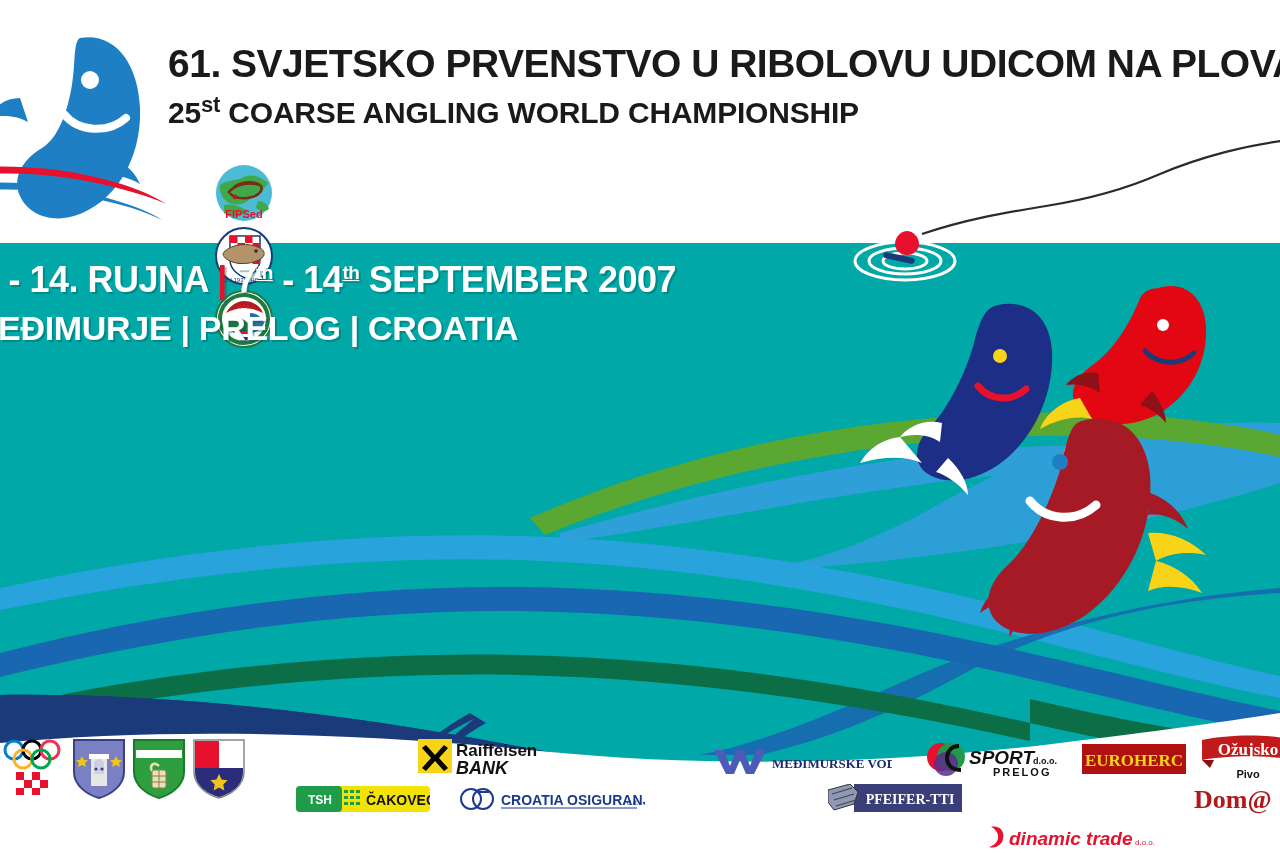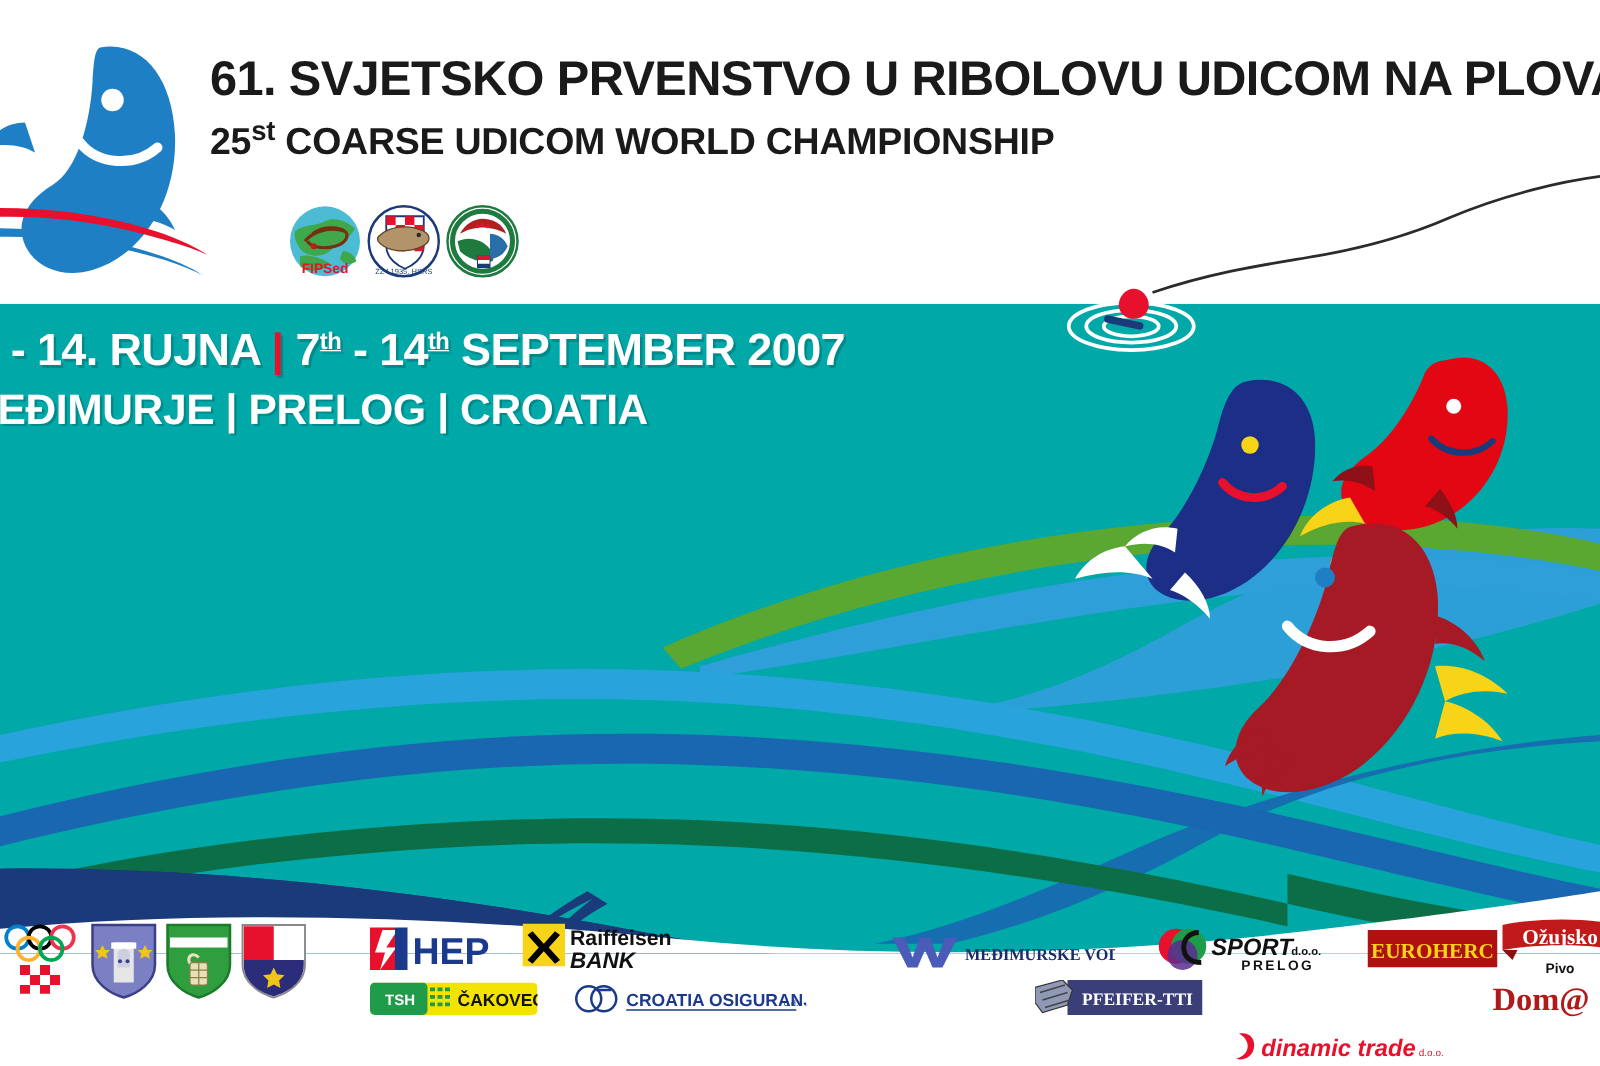--- a/index.html
+++ b/index.html
@@ -13,21 +13,21 @@
   
   #header{position:absolute;left:0;top:0;width:1280px;height:243px;background:#fff;}
   #logo-mark{position:absolute;left:-38px;top:18px;width:230px;height:205px;}
   #title-block{position:absolute;left:168px;top:44px;}
   .title-main{font-size:39px;font-weight:bold;letter-spacing:-0.5px;color:#1a1a1a;
     white-space:nowrap;line-height:1.0;font-family:"Liberation Sans",sans-serif;}
   .title-sub{font-size:30px;font-weight:bold;letter-spacing:-0.2px;color:#1a1a1a;
     white-space:nowrap;line-height:1.0;margin-top:11px;font-family:"Liberation Sans",sans-serif;}
   .title-sub .ord{font-size:22px;vertical-align:super;}
 
-  #emblem-row{position:absolute;left:230px;top:163px;display:flex;gap:2px;align-items:center;}
+  #emblem-row{position:absolute;left:214px;top:163px;display:flex;gap:2px;align-items:center;flex-direction:column;}
   .emblem{width:61px;height:61px;position:relative;}
 
   
   #fishline{position:absolute;left:860px;top:140px;width:430px;height:130px;}
   #float-ripples{position:absolute;left:845px;top:228px;width:130px;height:60px;}
 
   
   #date-block{position:absolute;left:-30px;top:262px;}
   .date-line{font-size:36px;font-weight:bold;color:#ffffff;white-space:nowrap;
     line-height:1.0;letter-spacing:-0.5px;
@@ -112,21 +112,21 @@
       <circle cx="128" cy="62" r="9" fill="#ffffff"></circle>
       <path d="M102,96 C116,114 146,116 164,100" stroke="#ffffff" stroke-width="8" fill="none" stroke-linecap="round"></path>
       <path d="M58,80 C44,80 32,88 26,100 C42,96 56,98 66,104 Z" fill="#1f7fc4"></path>
       <path d="M146,140 C160,142 172,152 178,166 C164,158 150,156 140,158 Z" fill="#1f7fc4"></path>
       <path d="M0,158 C50,152 110,156 170,174 C184,178 196,182 204,186 C192,178 176,171 156,165 C104,149 48,146 0,150 Z" fill="#e8112d"></path>
       <path d="M0,174 C50,168 110,172 170,190 C182,194 192,198 200,202 C188,194 172,188 152,182 C100,166 46,162 0,166 Z" fill="#1f7fc4"></path>
     </svg>
 
     <div id="title-block">
       <div class="title-main">61. SVJETSKO PRVENSTVO U RIBOLOVU UDICOM NA PLOVAK</div>
-      <div class="title-sub"><span>25</span><span class="ord">st</span> <span>COARSE UDICOM WORLD CHAMPIONSHIP</span></div>
+      <div class="title-sub"><span>25</span><span class="ord">st</span> <span>COARSE ANGLING WORLD CHAMPIONSHIP</span></div>
     </div>
 
     <div id="emblem-row">
 
       <svg class="emblem" viewBox="0 0 61 61">
         <circle cx="30" cy="30" r="28" fill="#4bbcd4"></circle>
         <path d="M6,22 C14,16 24,18 30,14 C38,10 48,14 54,20 C50,28 42,30 36,36 C30,42 20,44 12,38 C8,34 5,28 6,22 Z" fill="#3fa84a"></path>
         <path d="M10,42 C18,40 28,44 34,48 C28,54 18,56 10,50 Z" fill="#3fa84a"></path>
         <path d="M44,38 C50,38 54,42 55,46 C50,50 44,48 42,44 Z" fill="#3fa84a"></path>
         <path d="M14,30 C20,22 34,18 46,22 C40,18 28,18 20,24" stroke="#7a2d12" stroke-width="2.5" fill="none"></path>
@@ -227,28 +227,20 @@
       <line x1="20" y1="44" x2="34" y2="44" stroke="#8a7f4a" stroke-width="1"></line>
     </svg>
 
     <svg class="sp" style="left:192px;top:10px;" width="54" height="62" viewBox="0 0 54 62">
       <path d="M2,2 L52,2 L52,34 C52,48 38,57 27,60 C16,57 2,48 2,34 Z" fill="#ffffff" stroke="#888888" stroke-width="1.5"></path>
       <path d="M3,3 L27,3 L27,30 L3,30 Z" fill="#e8112d"></path>
       <path d="M3,30 L51,30 L51,34 C51,48 38,56 27,59 C16,56 3,48 3,34 Z" fill="#2b2d7a"></path>
       <path d="M27,36 l2.6,5.4 6,0.8 -4.3,4.2 1,6 -5.3,-2.8 -5.3,2.8 1,-6 -4.3,-4.2 6,-0.8 Z" fill="#f0c419"></path>
     </svg>
 
-    <div class="sp" style="left:296px;top:12px;">
-      <svg width="110" height="38" viewBox="0 0 110 38">
-        <rect x="0" y="2" width="20" height="34" fill="#e8112d"></rect>
-        <path d="M10,4 L22,4 L13,18 L21,18 L8,36 L12,22 L4,22 Z" fill="#ffffff"></path>
-        <rect x="20" y="2" width="10" height="34" fill="#1b3a8c"></rect>
-        <text x="34" y="31" font-size="30" font-weight="bold" fill="#1b3a8c" font-family="Liberation Sans, sans-serif">HEP</text>
-      </svg>
-    </div>
 
     <div class="sp" style="left:418px;top:9px;">
       <svg width="120" height="42" viewBox="0 0 120 42">
         <rect x="0" y="2" width="34" height="34" fill="#f7d417"></rect>
         <path d="M8,8 L17,18 L26,8 L30,11 L21,21 L30,31 L26,34 L17,24 L8,34 L4,31 L13,21 L4,11 Z" fill="#000000"></path>
         <text x="38" y="19" font-size="17" font-weight="bold" fill="#111" font-family="Liberation Sans, sans-serif">Raiffeisen</text>
         <text x="38" y="37" font-size="18" font-weight="bold" fill="#111" font-family="Liberation Sans, sans-serif" font-style="italic">BANK</text>
       </svg>
     </div>
 
@@ -265,21 +257,21 @@
         <circle cx="16" cy="17" r="14" fill="#e8112d"></circle>
         <circle cx="26" cy="17" r="14" fill="#1f9c4a"></circle>
         <circle cx="21" cy="24" r="12" fill="#5a2d8f" opacity="0.85"></circle>
         <path d="M34,6 C26,6 22,12 22,18 C22,25 27,30 36,30" fill="none" stroke="#111" stroke-width="4"></path>
         <text x="44" y="24" font-size="19" font-weight="bold" font-style="italic" fill="#111" font-family="Liberation Sans, sans-serif">SPORT</text>
         <text x="108" y="24" font-size="9" font-weight="bold" fill="#111" font-family="Liberation Sans, sans-serif">d.o.o.</text>
         <text x="68" y="36" font-size="11" font-weight="bold" fill="#111" font-family="Liberation Sans, sans-serif" letter-spacing="2">PRELOG</text>
       </svg>
     </div>
 
-    <div class="sp" style="left:1082px;top:16px;margin-left:12px;">
+    <div class="sp" style="left:1082px;top:16px;">
       <svg width="104" height="30" viewBox="0 0 104 30">
         <rect x="0" y="0" width="104" height="30" fill="#b01010"></rect>
         <text x="52" y="22" font-size="17" font-weight="bold" text-anchor="middle" fill="#f7d417" font-family="Liberation Serif, serif">EUROHERC</text>
       </svg>
     </div>
 
     <div class="sp" style="left:1200px;top:6px;">
       <svg width="96" height="50" viewBox="0 0 96 50">
         <path d="M2,6 C30,0 70,0 94,6 L94,26 C70,21 30,21 2,26 Z" fill="#c01a1a"></path>
         <path d="M2,26 L10,34 L14,26 Z" fill="#8a0f0f"></path>

